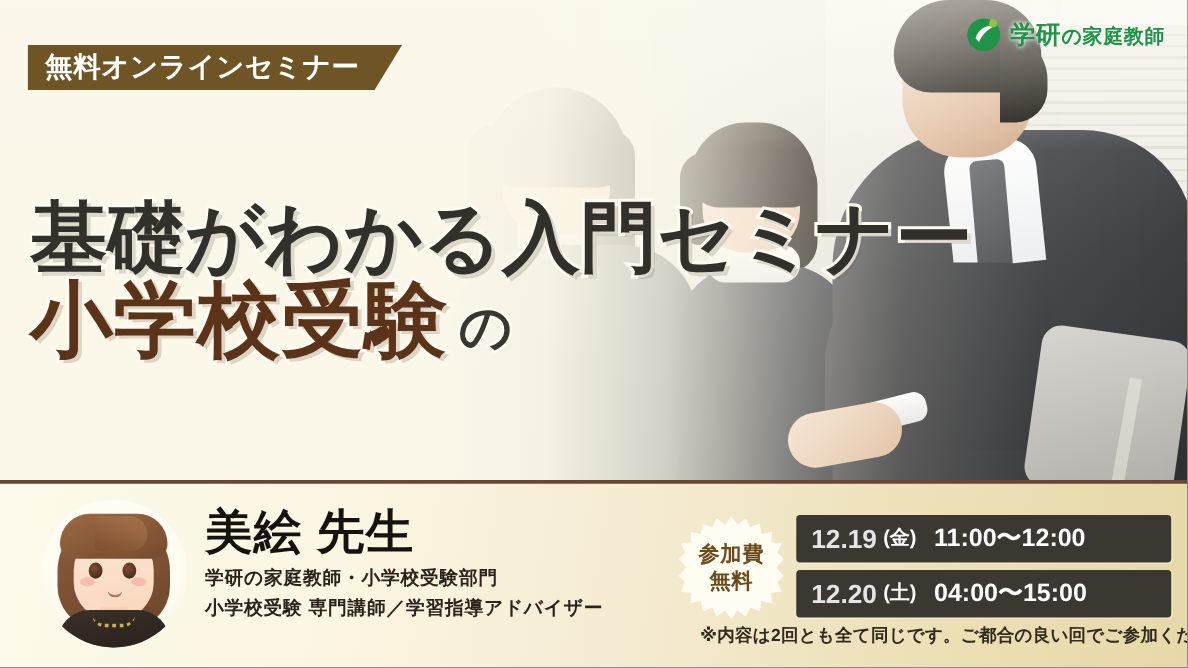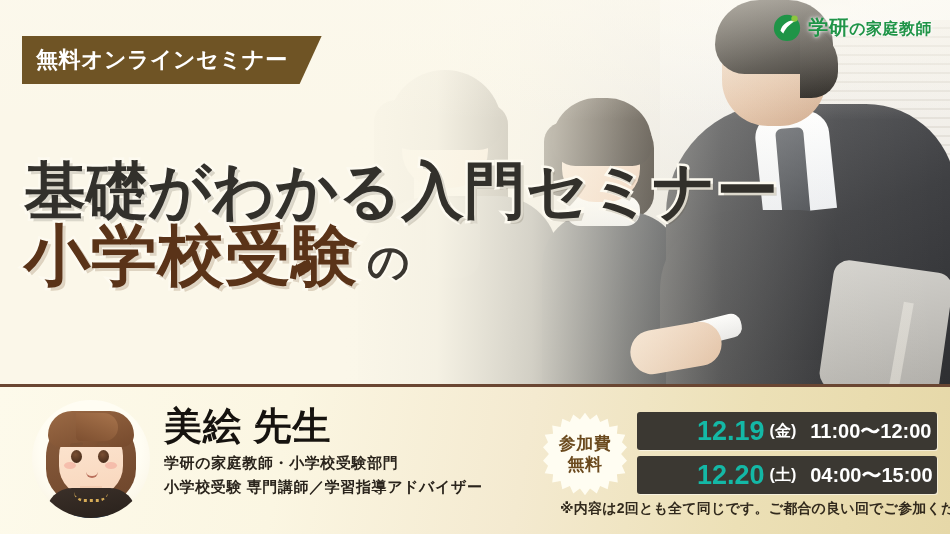--- a/index.html
+++ b/index.html
@@ -109,21 +109,21 @@
 
   
   .logo{position:absolute;right:18px;top:12px;display:flex;align-items:center;gap:6px;z-index:8;}
   .logo-mark{width:30px;height:30px;flex:none;}
   .logo-text{font-size:20px;font-weight:700;color:#1f9447;letter-spacing:.5px;
     text-shadow:0 0 3px rgba(255,255,255,.95),0 0 6px rgba(255,255,255,.8);white-space:nowrap;}
   .logo-text .sm{font-size:16px;}
 
   
   .ribbon{
-    position:absolute;left:22px;top:36px;height:48px;z-index:9;
+    position:absolute;left:22px;top:36px;height:36px;z-index:9;
     background:#6f5425;
     padding:0 34px 0 14px;
     display:flex;align-items:center;
     clip-path:polygon(0 0, 100% 0, calc(100% - 22px) 100%, 0 100%);
   }
   .ribbon span{
     color:#ffffff;font-size:22px;font-weight:700;letter-spacing:.5px;white-space:nowrap;
   }
 
   
@@ -209,21 +209,21 @@
   }
   .free-badge .txt span{font-size:17px;font-weight:700;color:#6b4a1e;letter-spacing:.5px;line-height:1.15;}
 
   
   .dates{position:absolute;left:637px;top:412px;z-index:12;}
   .date-row{
     background:#3b3832;height:38px;width:300px;border-radius:3px;
     display:flex;align-items:center;padding-left:12px;margin-bottom:6px;
     box-shadow:1px 1px 0 rgba(255,255,255,.5);
   }
-  .d-num{font-size:27px;font-weight:700;color:#14b8a6;letter-spacing:0px;line-height:1;margin-left:48px;}
+  .d-num{font-size:21px;font-weight:700;color:#e5e5e5;letter-spacing:0px;line-height:1;}
   .d-day{font-size:16px;font-weight:700;color:#ffffff;margin-left:5px;line-height:1;}
   .d-time{font-size:20px;font-weight:700;color:#ffffff;margin-left:14px;letter-spacing:0px;line-height:1;}
 
   .note{
     position:absolute;left:560px;top:500px;z-index:12;
     font-size:14px;font-weight:700;color:#322a1d;letter-spacing:.2px;white-space:nowrap;
   }
 </style>
 </head>
 <body>

